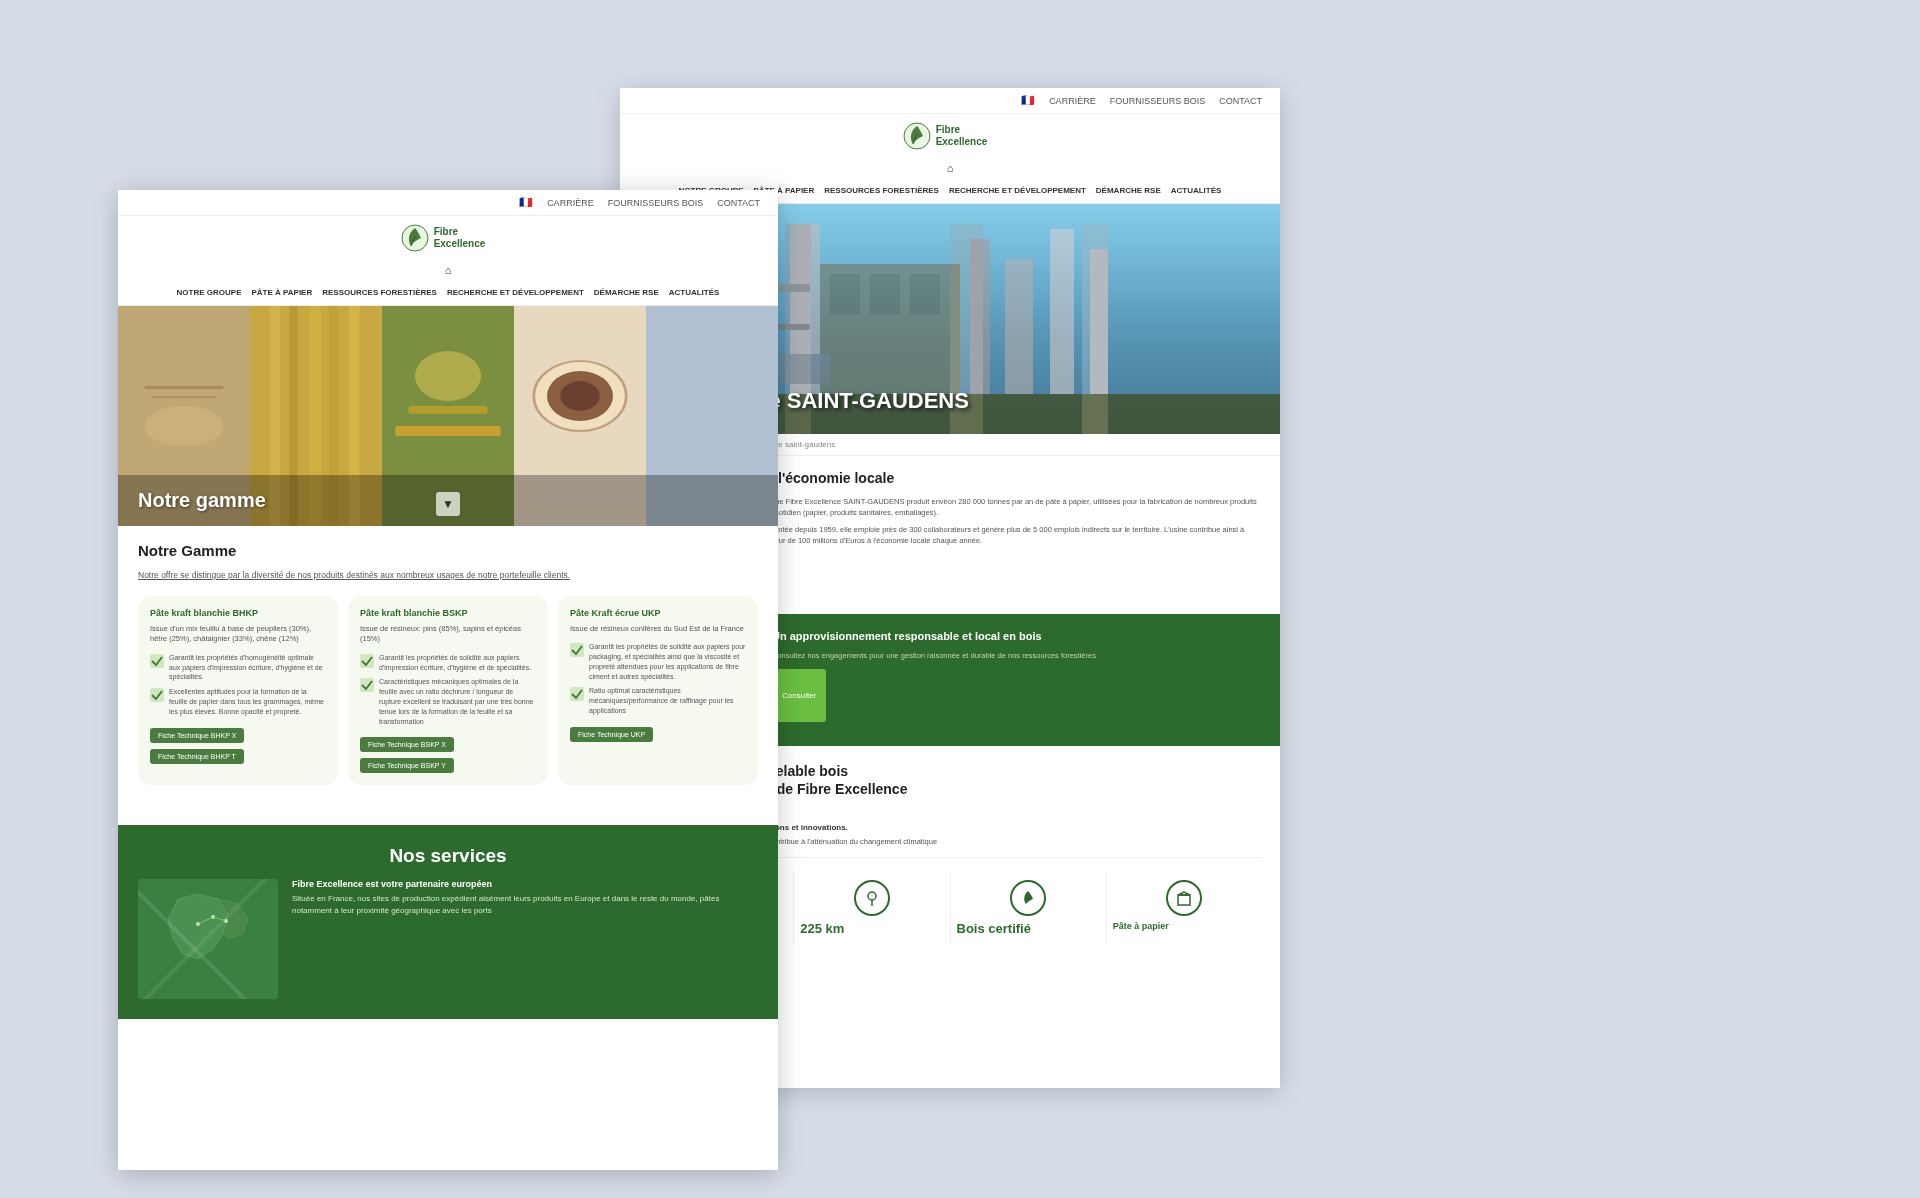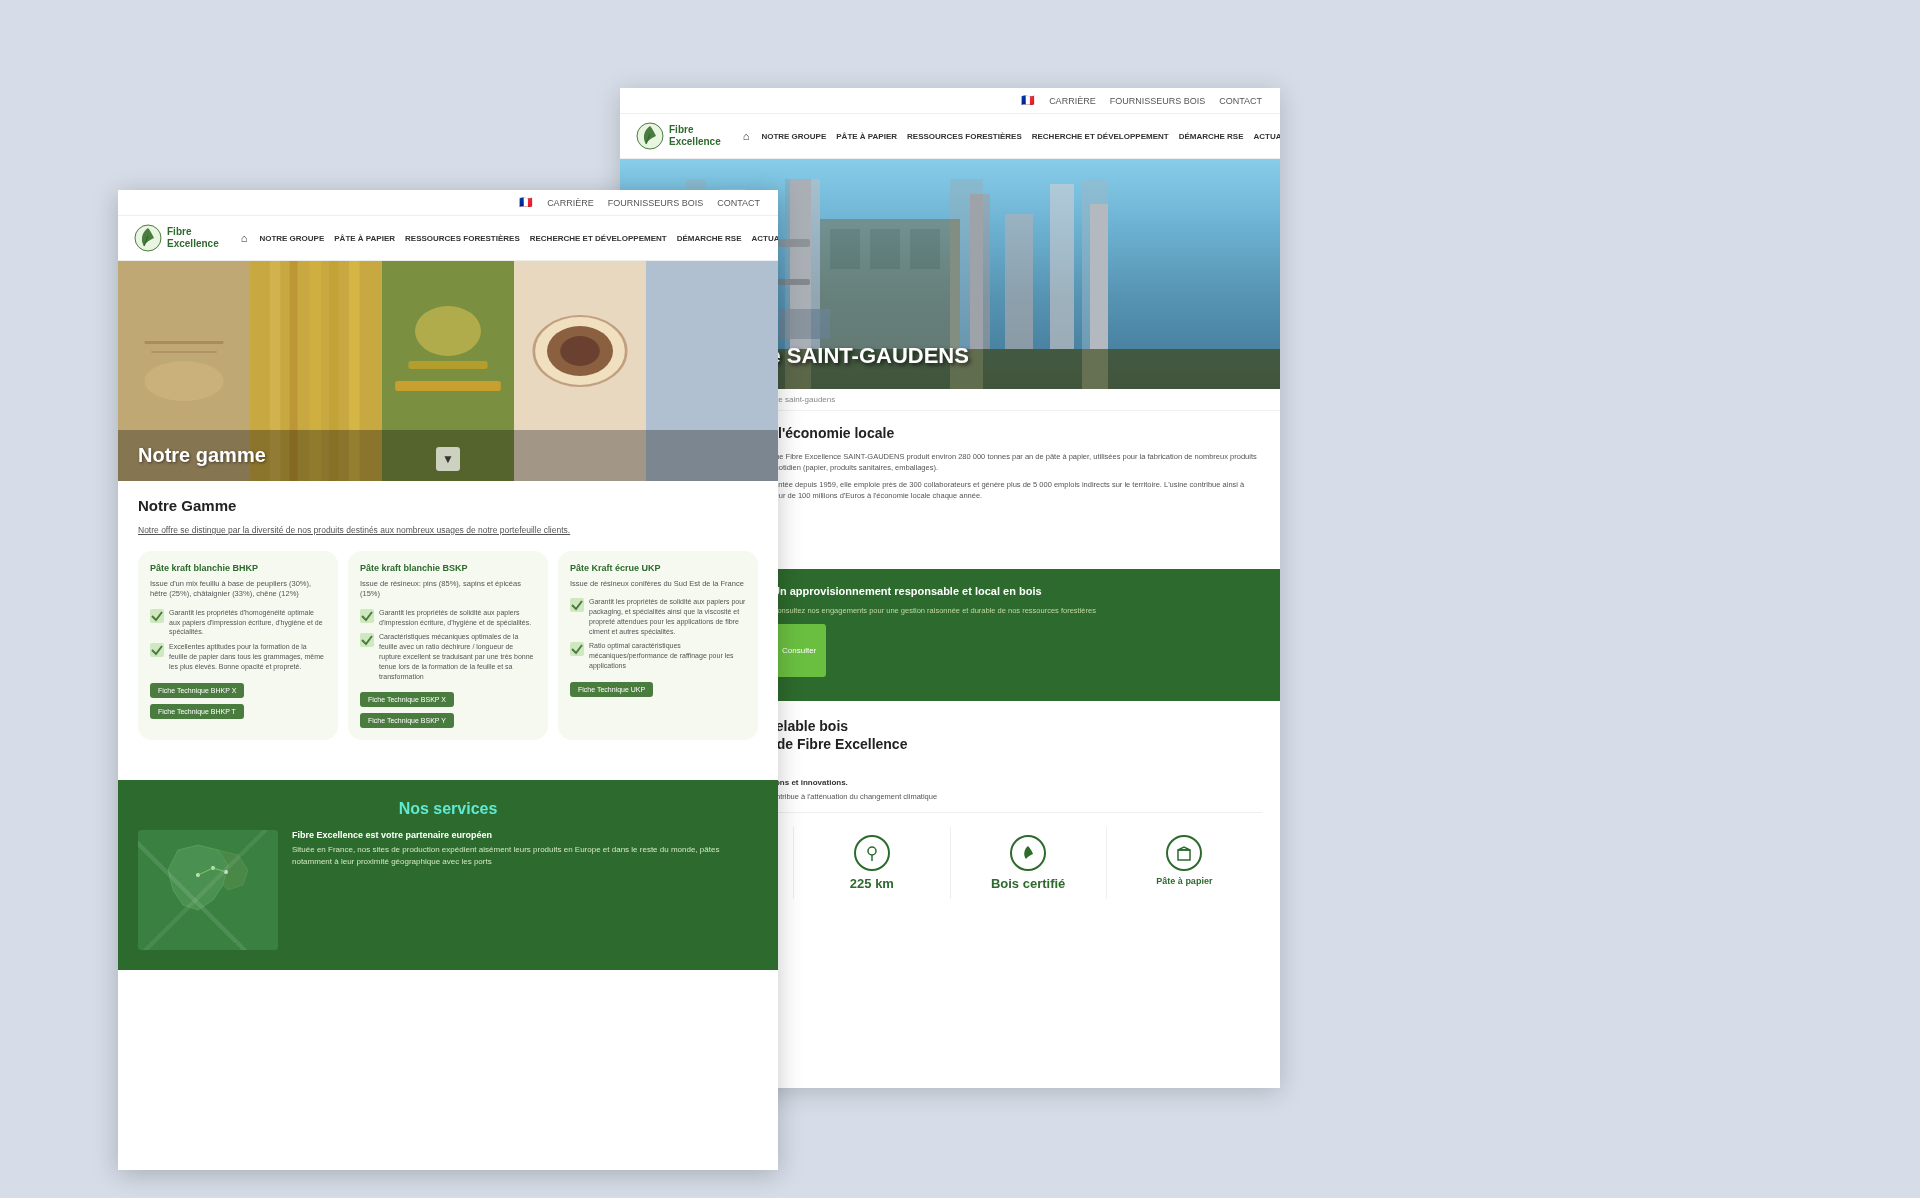--- a/index.html
+++ b/index.html
@@ -52,20 +52,21 @@
     }
     .top-bar .flag { font-size: 11px; }
 
     .main-nav {
       background: #fff;
       display: flex;
       align-items: center;
       padding: 8px 16px;
       border-bottom: 1px solid #eee;
       gap: 12px;
+      flex-direction: column;
     }
     .logo-area {
       display: flex;
       align-items: center;
       gap: 5px;
       margin-right: 10px;
     }
     .logo-leaf {
       width: 28px;
       height: 28px;
@@ -240,22 +241,22 @@
       cursor: pointer;
     }
 
     
     .services-section {
       background: #2d6a2d;
       padding: 20px;
       margin-top: 10px;
     }
     .services-title {
-      color: #5eead4;
-      font-size: 16px;
+      color: #ffffff;
+      font-size: 19px;
       font-weight: bold;
       text-align: center;
       margin-bottom: 12px;
     }
     .services-content {
       display: flex;
       gap: 14px;
     }
     .services-map {
       width: 140px;
@@ -397,21 +398,21 @@
     
     .stats-row {
       display: flex;
       border-top: 1px solid #eee;
       padding-top: 14px;
       margin-top: 10px;
       gap: 0;
     }
     .stat-item {
       flex: 1;
-      text-align: center;
+      text-align: left;
       border-right: 1px solid #eee;
       padding: 8px 6px;
     }
     .stat-item:last-child { border-right: none; }
     .stat-icon {
       width: 36px;
       height: 36px;
       margin: 0 auto 5px;
       display: flex;
       align-items: center;

